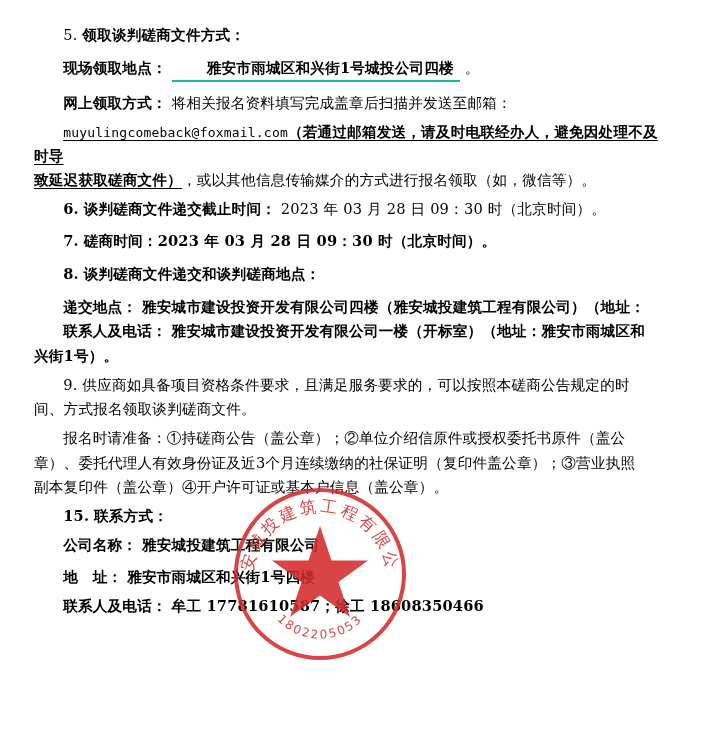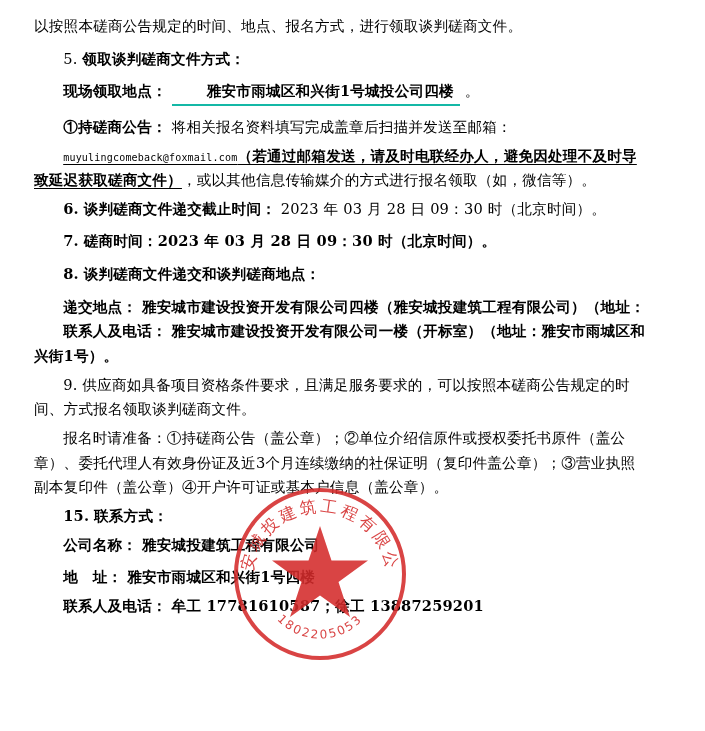--- a/index.html
+++ b/index.html
@@ -42,21 +42,21 @@
     border-bottom: 2px solid #14b8a6;
     padding: 0 6px 1px 6px;
     display: inline-block;
   }
   .u-text {
     text-decoration: underline;
     text-underline-offset: 3px;
   }
   .mono {
     font-family: "DejaVu Sans Mono", "Liberation Mono", monospace;
-    font-size: 10px;
+    font-size: 13px;
   }
   .sp-top-1 { margin-top: 9px; }
   .sp-top-2 { margin-top: 4px; }
   .blk { margin-bottom: 1px; }
   .email-line {
     text-indent: 2em;
   }
   
   .seal {
     position: absolute;
@@ -90,35 +90,34 @@
         <textPath href="#topArc" startOffset="50%" text-anchor="middle">雅安城投建筑工程有限公司</textPath>
       </text>
       <text font-family="DejaVu Sans, sans-serif" font-size="12" fill="#d42b2b" letter-spacing="2">
         <textPath href="#botArc" startOffset="50%" text-anchor="middle">1802205053</textPath>
       </text>
     </svg>
   </div>
 
   <div class="doc-body">
 
-    <p>以按照本磋商公告规定的时间、地点、报名方式，进行领取谈判磋商文件。</p>
 
     <p class="indent2 sp-top-1">
       <span>5.</span>
       <span class="b">领取谈判磋商文件方式：</span>
     </p>
 
     <p class="indent2 sp-top-1">
       <span class="b">现场领取地点：</span>
       <span class="b u-line">雅安市雨城区和兴街1号城投公司四楼</span>
       <span>。</span>
     </p>
 
     <p class="indent2 sp-top-1">
-      <span class="b">①持磋商公告：</span>
+      <span class="b">网上领取方式：</span>
       <span>将相关报名资料填写完成盖章后扫描并发送至邮箱：</span>
     </p>
 
     <p class="email-line blk">
       <span class="mono u-text">muyulingcomeback@foxmail.com</span><span class="b u-text">（若通过邮箱发送，请及时电联经办人，避免因处理不及时导</span>
     </p>
 
     <p>
       <span class="b u-text">致延迟获取磋商文件）</span><span>，或以其他信息传输媒介的方式进行报名领取（如，微信等）。</span>
     </p>
@@ -180,18 +179,18 @@
       <span class="b">雅安城投建筑工程有限公司</span>
     </p>
 
     <p class="indent2 sp-top-1">
       <span class="b">地　址：</span>
       <span class="b">雅安市雨城区和兴街1号四楼</span>
     </p>
 
     <p class="indent2 sp-top-2">
       <span class="b">联系人及电话：</span>
-      <span class="b">牟工  17781610587；徐工  13887259201</span>
+      <span class="b">牟工  17781610587；徐工  18608350466</span>
     </p>
 
     <div class="footer-space"></div>
   </div>
 </div>
 
 </body></html>

